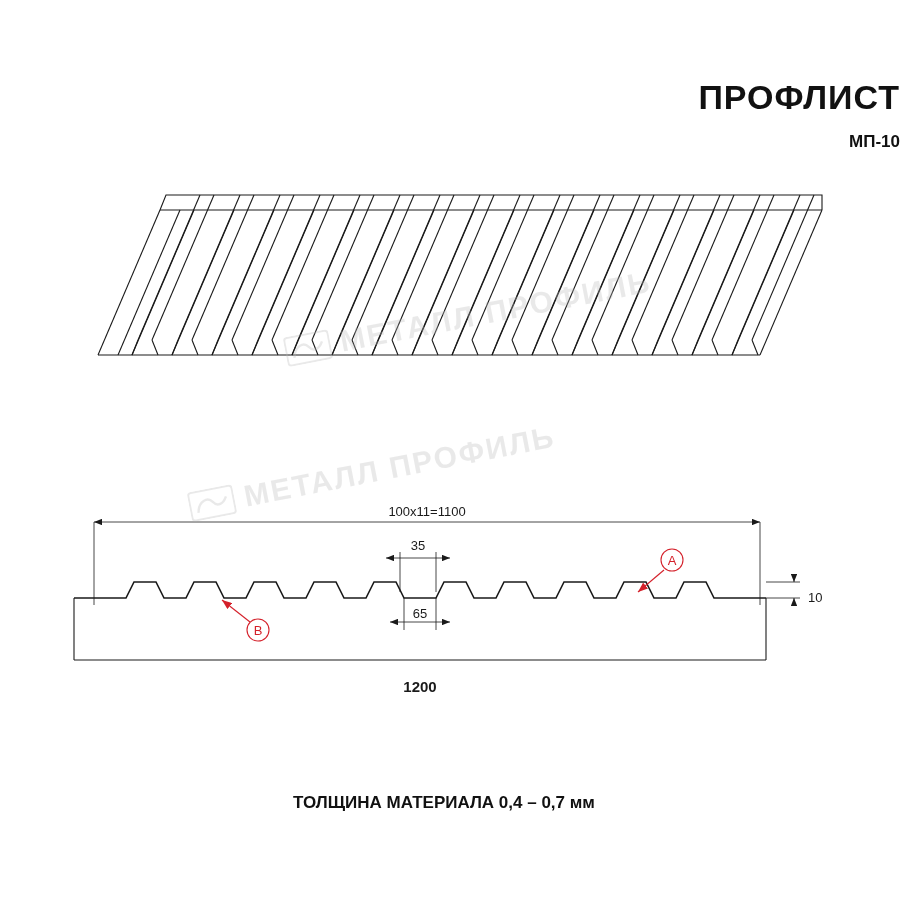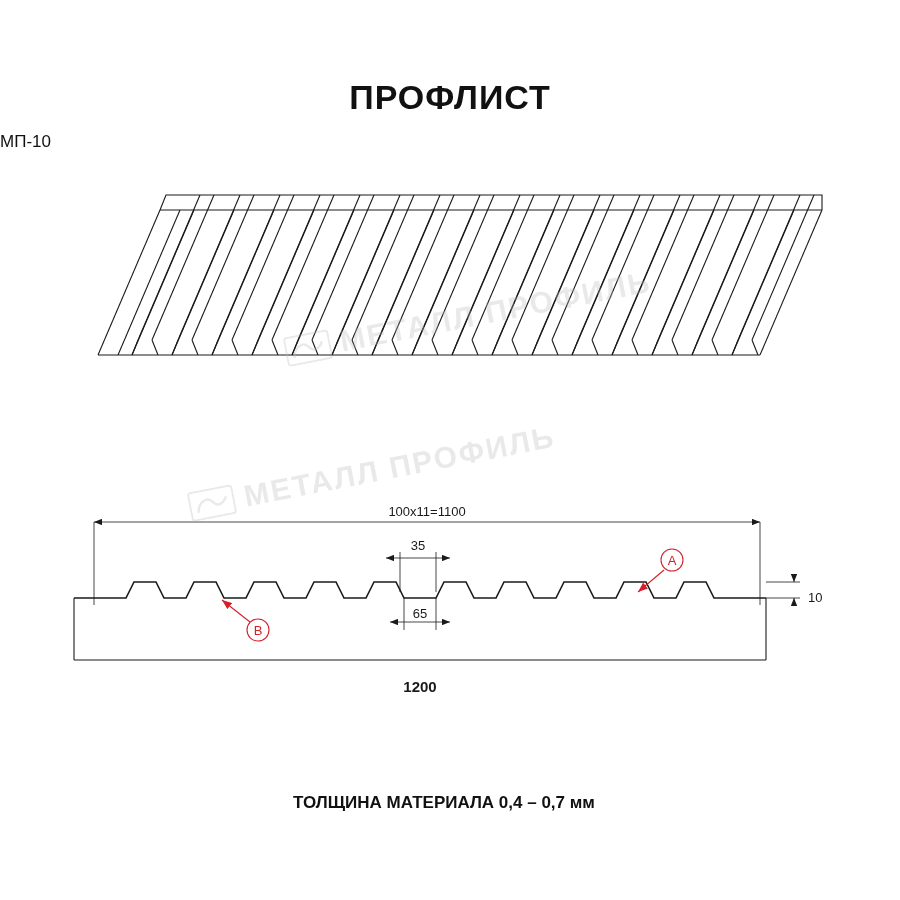--- a/index.html
+++ b/index.html
@@ -18,34 +18,34 @@
   .page {
     position: absolute;
     inset: 0;
   }
   
   .title {
     position: absolute;
     top: 78px;
     left: 0;
     width: 900px;
-    text-align: center;
+    text-align: right;
     font-size: 34px;
     font-weight: bold;
     letter-spacing: 1px;
     color: #111111;
   }
   .subtitle {
     position: absolute;
     top: 132px;
     left: 0;
     width: 900px;
-    text-align: left;
+    text-align: right;
     font-size: 17px;
-    font-weight: normal;
+    font-weight: bold;
     color: #111111;
   }
   .footnote {
     position: absolute;
     top: 793px;
     left: 0;
     width: 888px;
     text-align: center;
     font-size: 17px;
     font-weight: bold;

